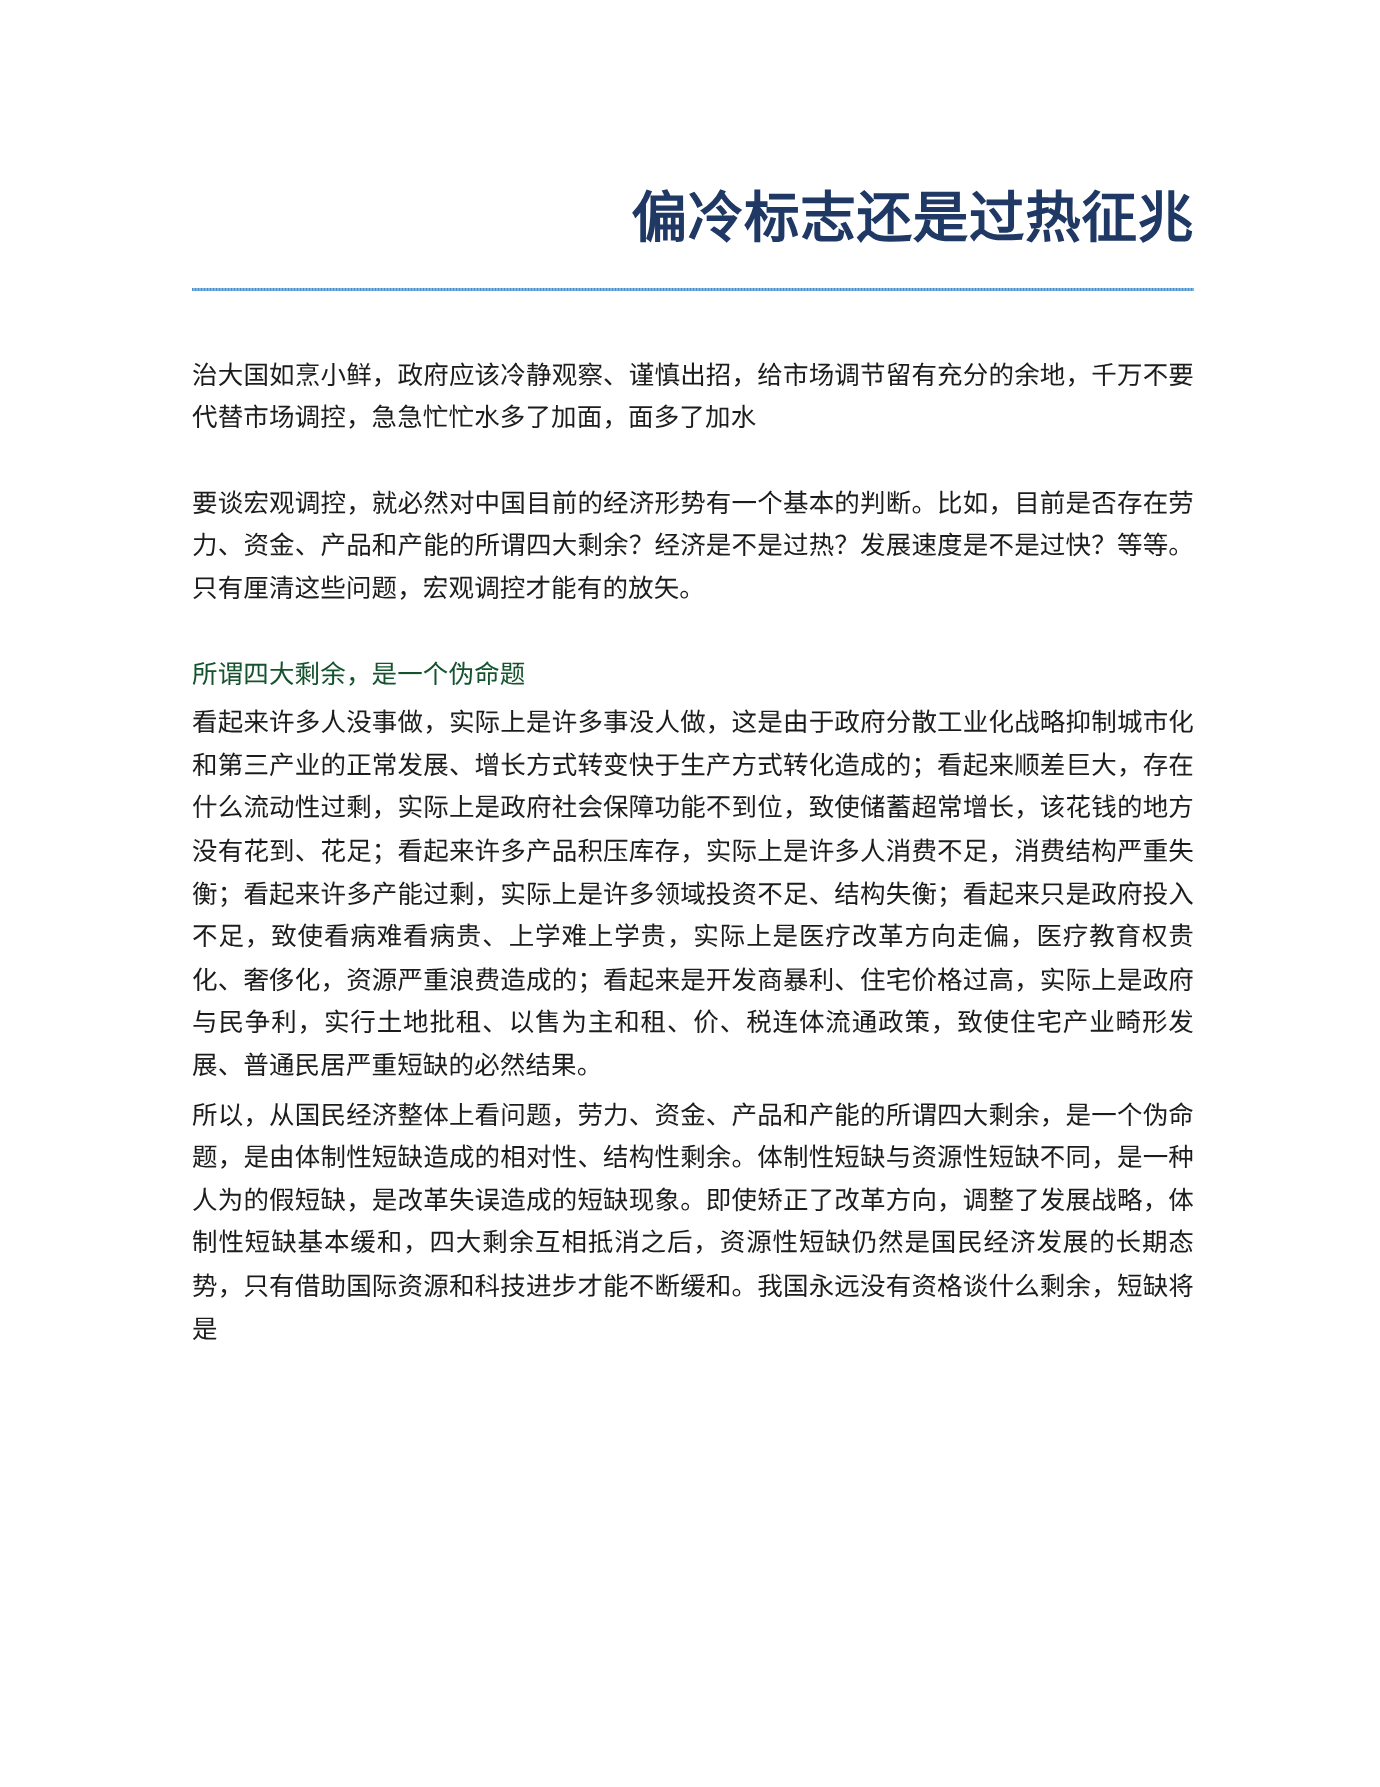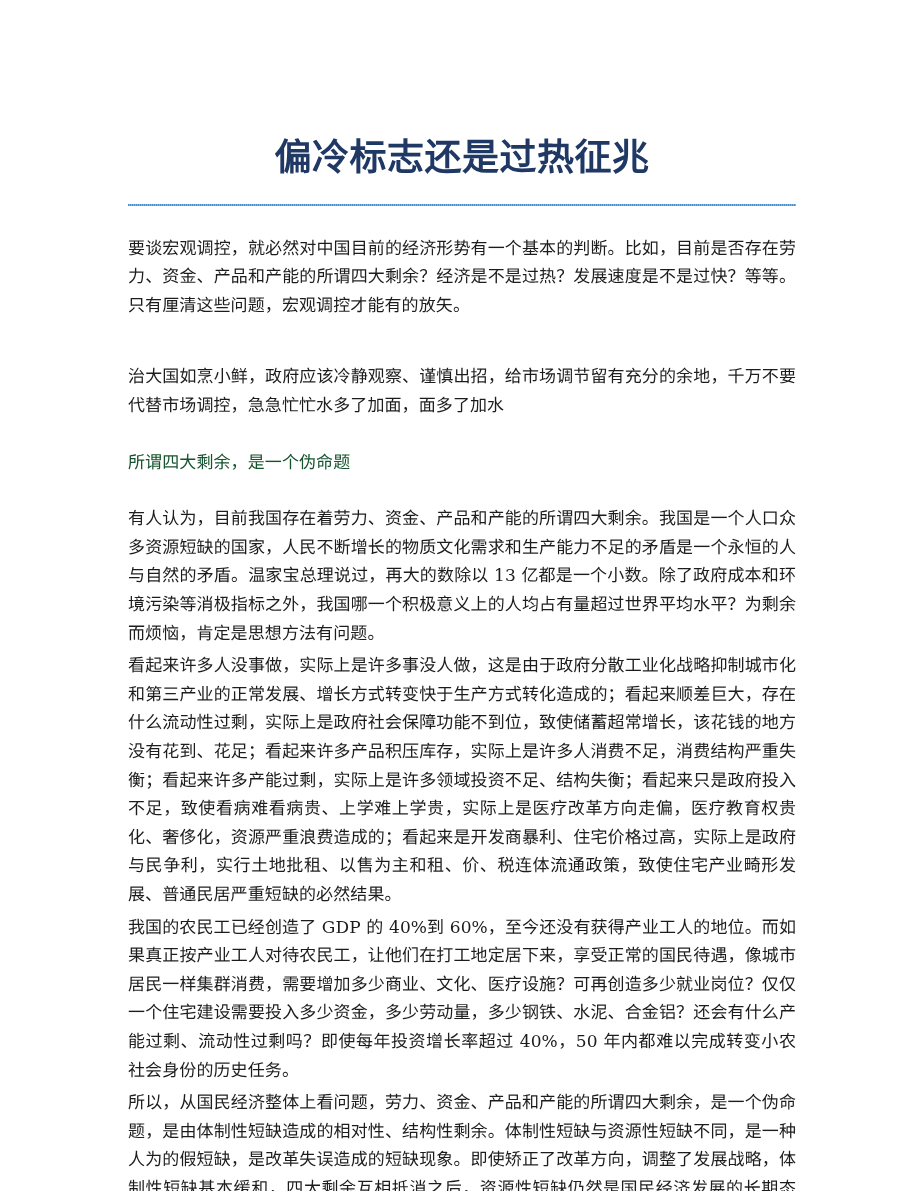--- a/index.html
+++ b/index.html
@@ -28,29 +28,29 @@
 
   .content {
     position: absolute;
     left: 128px;
     top: 0;
     width: 668px;
   }
 
   
   .doc-title {
-    margin: 12px;
+    margin: 0;
     padding: 0;
     font-family: "DejaVu Sans", "Liberation Sans", sans-serif;
     font-weight: 700;
     font-size: 37px;
     line-height: 1.18;
     letter-spacing: 0.5px;
     color: #1f3864;
-    text-align: center;
+    text-align: right;
     padding-top: 124px;
     white-space: nowrap;
   }
 
   .title-rule {
     margin: 24px 0 0 0;
     height: 2px;
     width: 668px;
     background: #5b9bd5;
     background-image: repeating-linear-gradient(
@@ -88,28 +88,26 @@
 </head>
 <body>
 
 <div class="page">
   <div class="content">
 
     <h1 class="doc-title">偏冷标志还是过热征兆</h1>
 
     <div class="title-rule"></div>
 
+    <p class="body-block gap-large">治大国如烹小鲜，政府应该冷静观察、谨慎出招，给市场调节留有充分的余地，千万不要代替市场调控，急急忙忙水多了加面，面多了加水</p>
+
     <p class="body-block gap-para">要谈宏观调控，就必然对中国目前的经济形势有一个基本的判断。比如，目前是否存在劳力、资金、产品和产能的所谓四大剩余？经济是不是过热？发展速度是不是过快？等等。只有厘清这些问题，宏观调控才能有的放矢。</p>
-
-    <p class="body-block gap-large">治大国如烹小鲜，政府应该冷静观察、谨慎出招，给市场调节留有充分的余地，千万不要代替市场调控，急急忙忙水多了加面，面多了加水</p>
 
     <p class="body-block subhead gap-para">所谓四大剩余，是一个伪命题</p>
 
-    <p class="body-block gap-para">有人认为，目前我国存在着劳力、资金、产品和产能的所谓四大剩余。我国是一个人口众多资源短缺的国家，人民不断增长的物质文化需求和生产能力不足的矛盾是一个永恒的人与自然的矛盾。温家宝总理说过，再大的数除以 13 亿都是一个小数。除了政府成本和环境污染等消极指标之外，我国哪一个积极意义上的人均占有量超过世界平均水平？为剩余而烦恼，肯定是思想方法有问题。</p>
 
     <p class="body-block gap-tight">看起来许多人没事做，实际上是许多事没人做，这是由于政府分散工业化战略抑制城市化和第三产业的正常发展、增长方式转变快于生产方式转化造成的；看起来顺差巨大，存在什么流动性过剩，实际上是政府社会保障功能不到位，致使储蓄超常增长，该花钱的地方没有花到、花足；看起来许多产品积压库存，实际上是许多人消费不足，消费结构严重失衡；看起来许多产能过剩，实际上是许多领域投资不足、结构失衡；看起来只是政府投入不足，致使看病难看病贵、上学难上学贵，实际上是医疗改革方向走偏，医疗教育权贵化、奢侈化，资源严重浪费造成的；看起来是开发商暴利、住宅价格过高，实际上是政府与民争利，实行土地批租、以售为主和租、价、税连体流通政策，致使住宅产业畸形发展、普通民居严重短缺的必然结果。</p>
 
-    <p class="body-block gap-tight">我国的农民工已经创造了 GDP 的 40%到 60%，至今还没有获得产业工人的地位。而如果真正按产业工人对待农民工，让他们在打工地定居下来，享受正常的国民待遇，像城市居民一样集群消费，需要增加多少商业、文化、医疗设施？可再创造多少就业岗位？仅仅一个住宅建设需要投入多少资金，多少劳动量，多少钢铁、水泥、合金铝？还会有什么产能过剩、流动性过剩吗？即使每年投资增长率超过 40%，50 年内都难以完成转变小农社会身份的历史任务。</p>
 
     <p class="body-block gap-tight">所以，从国民经济整体上看问题，劳力、资金、产品和产能的所谓四大剩余，是一个伪命题，是由体制性短缺造成的相对性、结构性剩余。体制性短缺与资源性短缺不同，是一种人为的假短缺，是改革失误造成的短缺现象。即使矫正了改革方向，调整了发展战略，体制性短缺基本缓和，四大剩余互相抵消之后，资源性短缺仍然是国民经济发展的长期态势，只有借助国际资源和科技进步才能不断缓和。我国永远没有资格谈什么剩余，短缺将是</p>
 
   </div>
 </div>
 
 </body></html>

